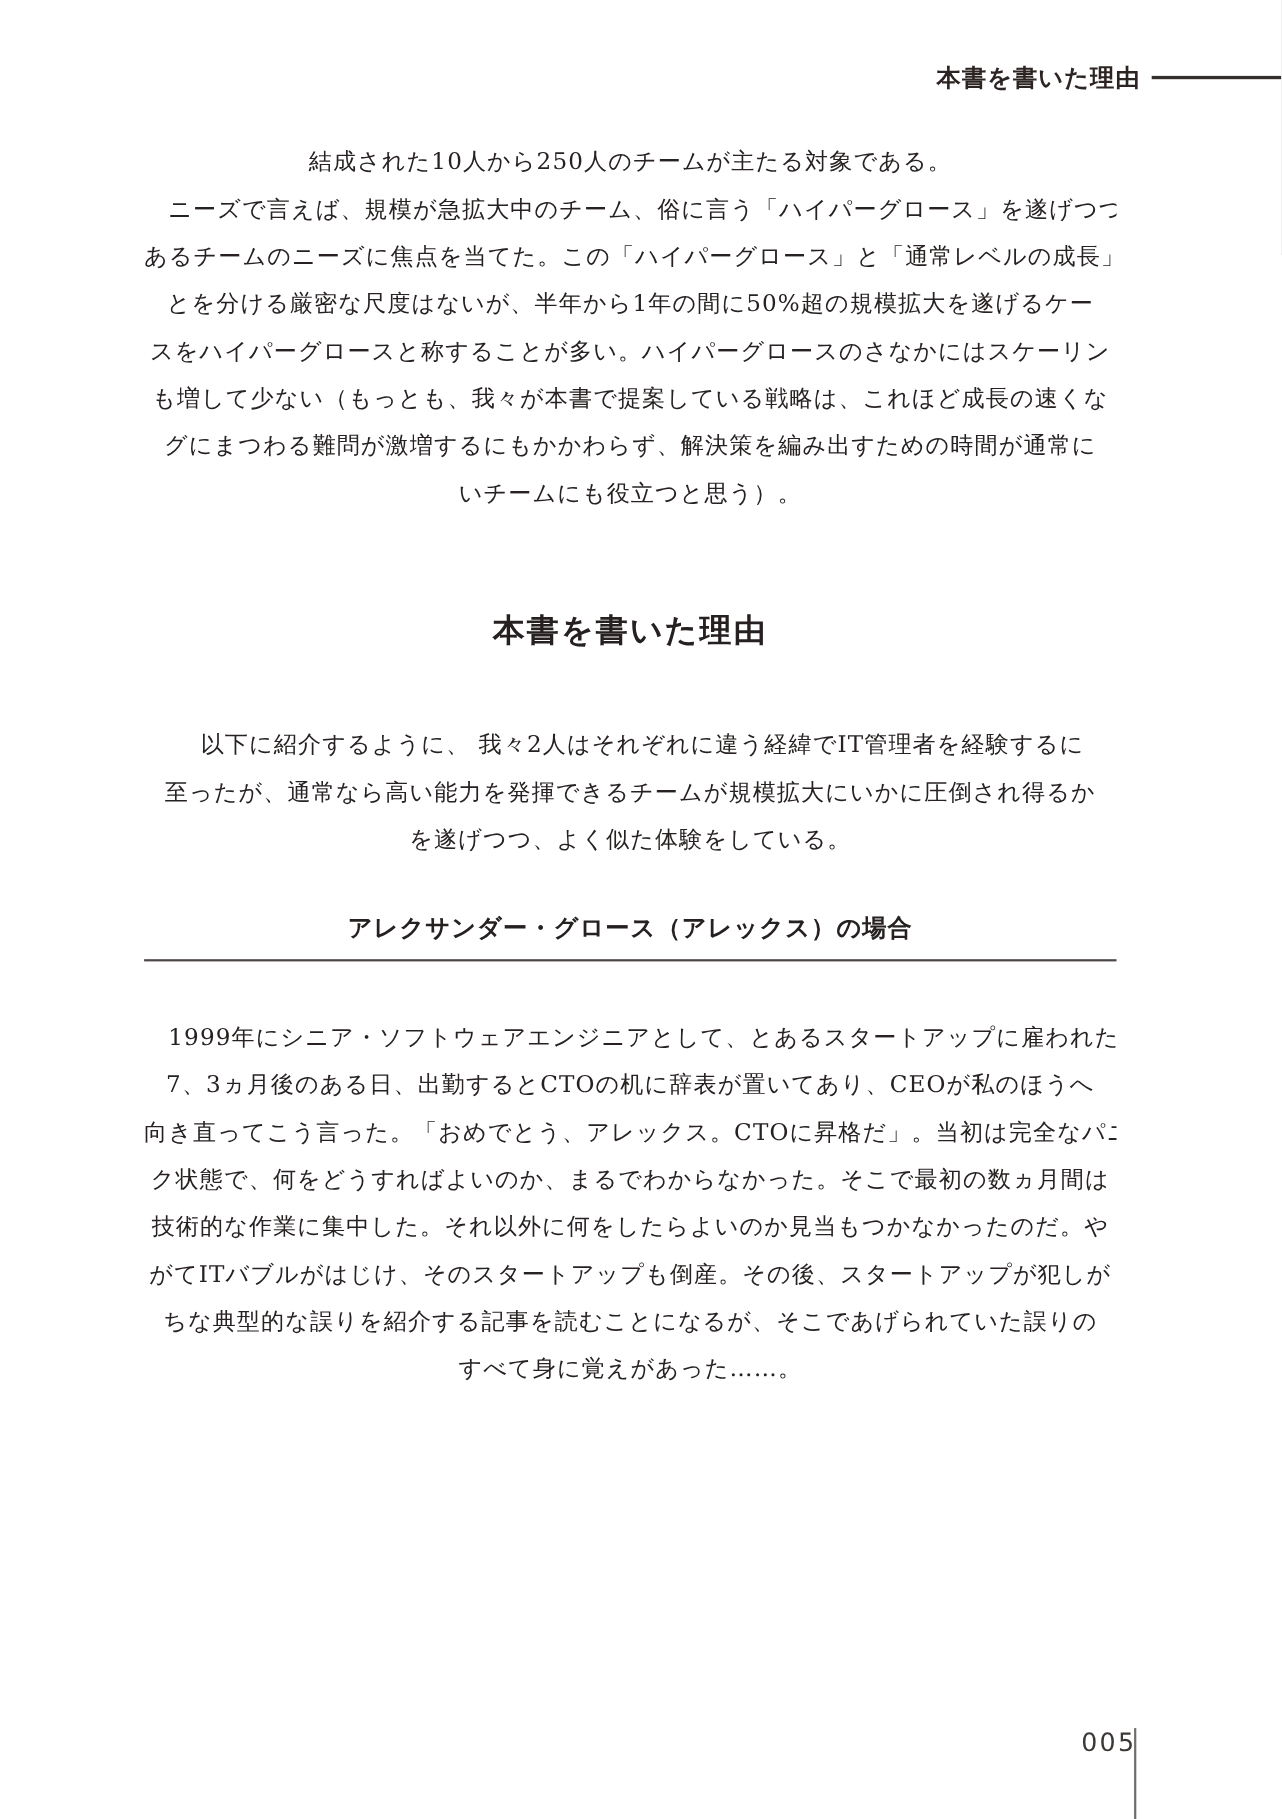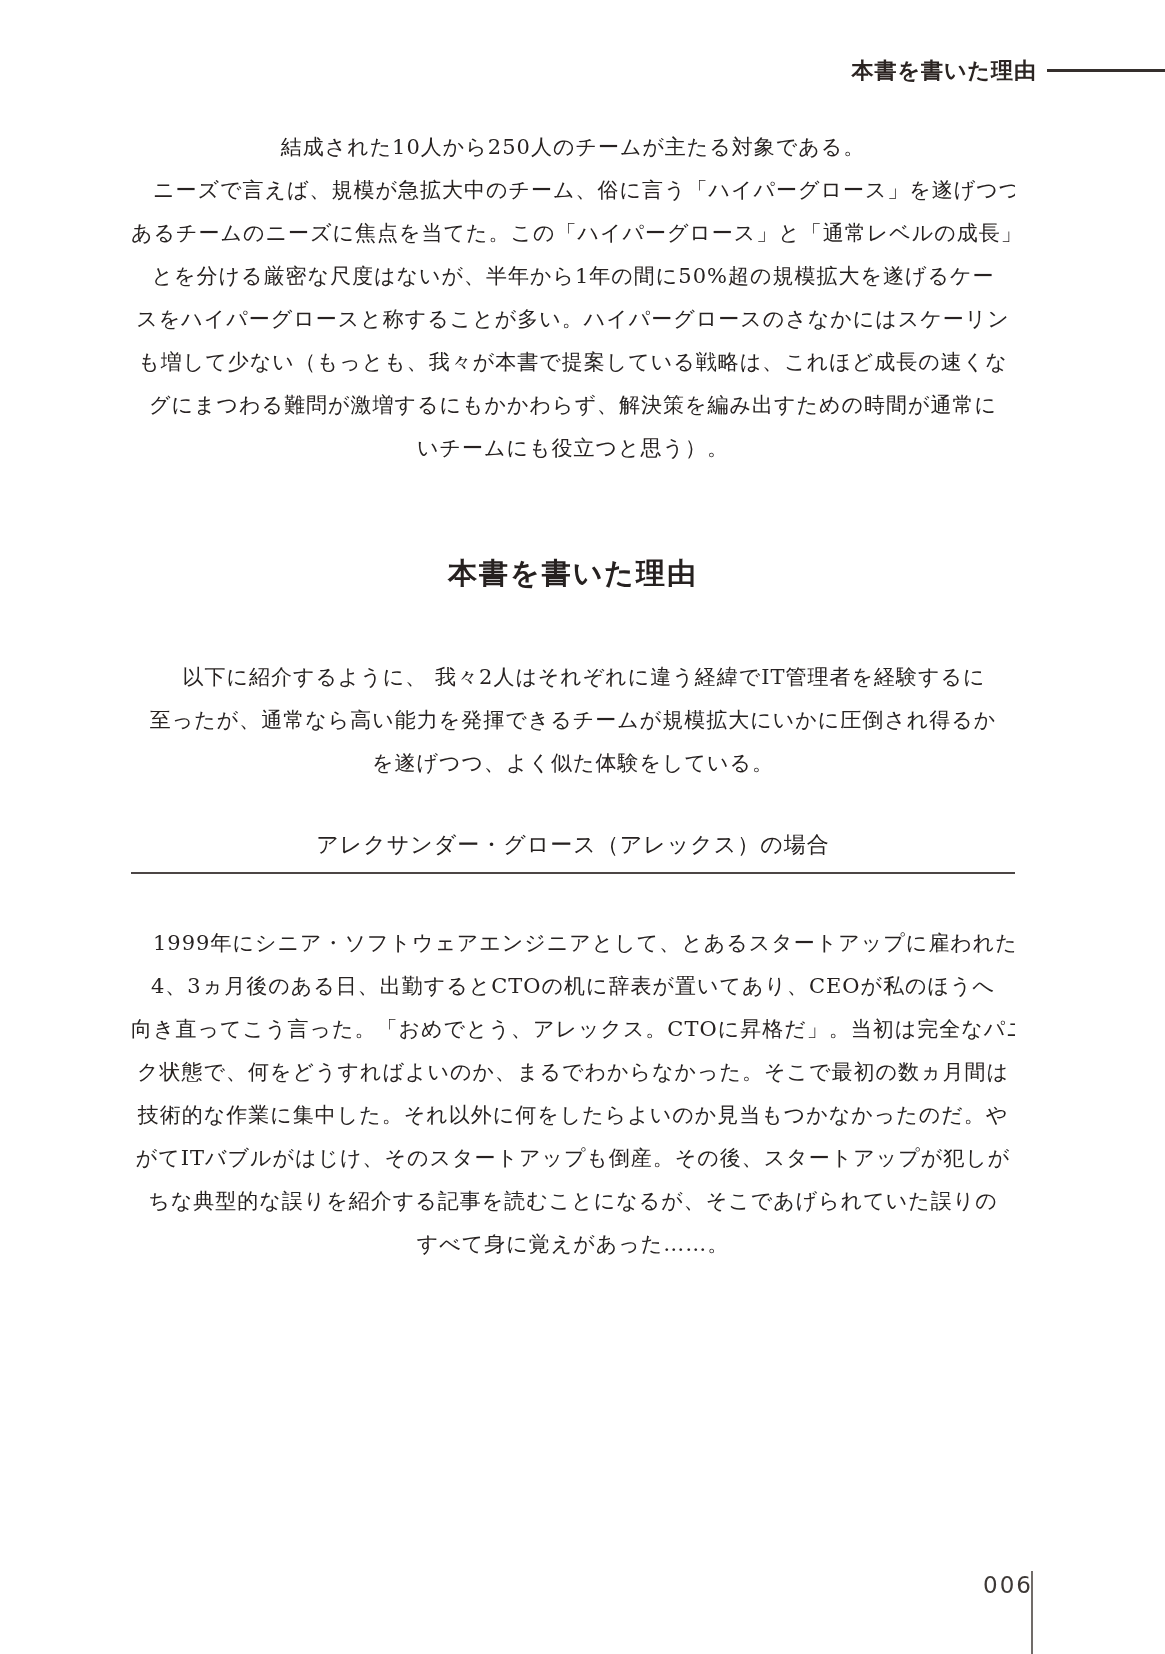--- a/index.html
+++ b/index.html
@@ -70,21 +70,21 @@
     color: #262120;
   }
   .intro-para {
     margin-top: 66px;
   }
   .subsection-heading {
     margin: 46px 0 0 0;
     padding-bottom: 13px;
     border-bottom: 2px solid #4c4645;
     font-family: "DejaVu Sans", "Liberation Sans", sans-serif;
-    font-weight: normal;
+    font-weight: bold;
     font-size: 22px;
     line-height: 28px;
     letter-spacing: 1px;
     color: #262120;
   }
   .alex-para {
     margin-top: 48px;
   }
 
   
@@ -136,27 +136,27 @@
     <div class="para intro-para">
       <div class="line">　以下に紹介するように、 我々2人はそれぞれに違う経緯でIT管理者を経験するに</div>
       <div class="line">至ったが、通常なら高い能力を発揮できるチームが規模拡大にいかに圧倒され得るか</div>
       <div class="line">を遂げつつ、よく似た体験をしている。</div>
     </div>
 
     <h3 class="subsection-heading">アレクサンダー・グロース（アレックス）の場合</h3>
 
     <div class="para alex-para">
       <div class="line">　1999年にシニア・ソフトウェアエンジニアとして、とあるスタートアップに雇われた。</div>
-      <div class="line">4、3ヵ月後のある日、出勤するとCTOの机に辞表が置いてあり、CEOが私のほうへ</div>
+      <div class="line">7、3ヵ月後のある日、出勤するとCTOの机に辞表が置いてあり、CEOが私のほうへ</div>
       <div class="line">向き直ってこう言った。「おめでとう、アレックス。CTOに昇格だ」。当初は完全なパニッ</div>
       <div class="line">ク状態で、何をどうすればよいのか、まるでわからなかった。そこで最初の数ヵ月間は</div>
       <div class="line">技術的な作業に集中した。それ以外に何をしたらよいのか見当もつかなかったのだ。や</div>
       <div class="line">がてITバブルがはじけ、そのスタートアップも倒産。その後、スタートアップが犯しが</div>
       <div class="line">ちな典型的な誤りを紹介する記事を読むことになるが、そこであげられていた誤りの</div>
       <div class="line">すべて身に覚えがあった……。</div>
     </div>
 
   </div>
 
-  <div class="page-number">006</div>
+  <div class="page-number">005</div>
   <div class="footer-rule"></div>
 
 </div>
 
 </body></html>

